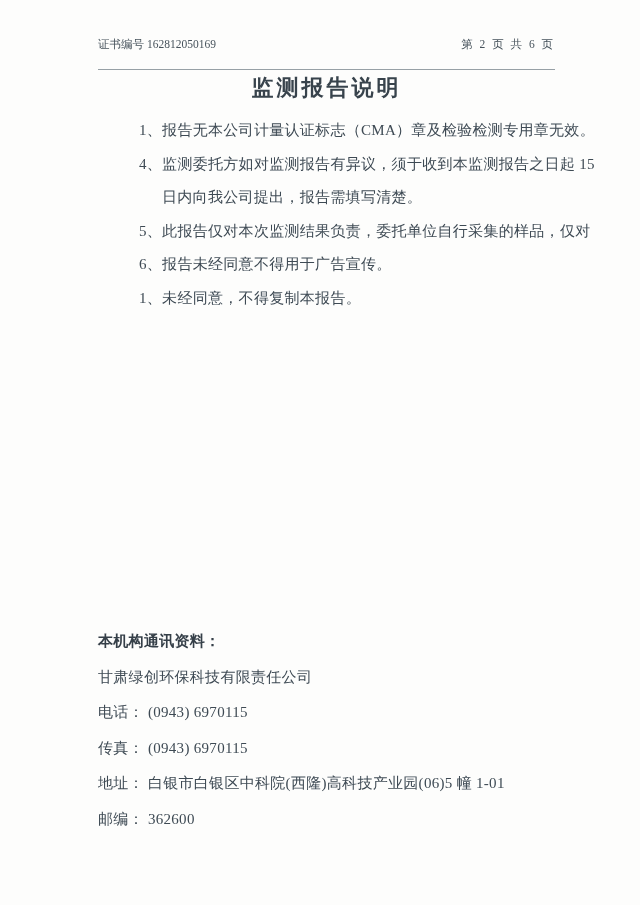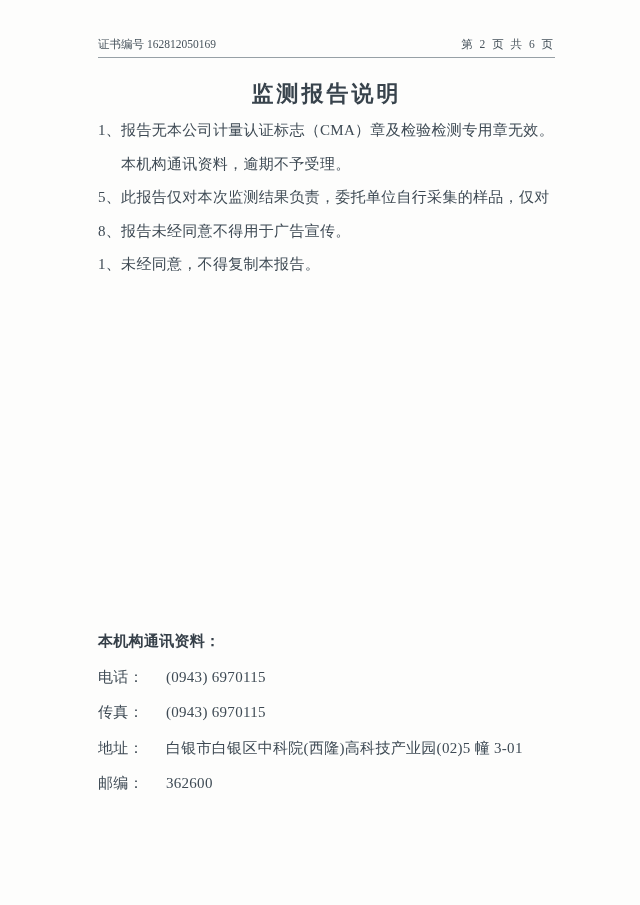--- a/index.html
+++ b/index.html
@@ -21,49 +21,50 @@
   .doc-header {
     position: absolute;
     left: 98px;
     right: 85px;
     top: 37px;
     display: flex;
     justify-content: space-between;
     align-items: baseline;
     font-size: 11.5px;
     color: #46525b;
-    padding-bottom: 5px;
+    padding-bottom: 17px;
     border-bottom: 1px solid #97a0a6;
   }
   .doc-header .page-ind { letter-spacing: 2px; }
   
   .doc-title {
     position: absolute;
     left: 98px;
     right: 85px;
     top: 70px;
-    margin: 9px;
+    margin: 3px;
     text-align: center;
     font-size: 22px;
     font-weight: bold;
     letter-spacing: 3px;
     color: #38434c;
   }
   
   .notice-list {
     position: absolute;
     left: 98px;
     right: 80px;
     top: 114px;
     font-size: 15px;
     letter-spacing: 0.3px;
   }
   .notice-list .line {
     line-height: 33.6px;
     white-space: nowrap;
+    margin-left: 41px;
   }
   .notice-list .line.cont {
     padding-left: 23px;
   }
   
   .contact {
     position: absolute;
     left: 98px;
     right: 76px;
     top: 624px;
@@ -71,51 +72,53 @@
     letter-spacing: 0.3px;
   }
   .contact .cline {
     line-height: 35.5px;
     white-space: nowrap;
   }
   .contact .cline.heading {
     font-weight: bold;
     color: #353f48;
   }
-  .contact .val { margin-left: 22px; }
+  .contact .val { margin-left: 4px; }
 </style>
 </head>
 <body>
 
 <div class="page">
 
   <div class="doc-header">
     <span>证书编号 162812050169</span>
     <span class="page-ind">第 2 页 共 6 页</span>
   </div>
 
   <h1 class="doc-title">监测报告说明</h1>
 
   <div class="notice-list">
     <div class="line">1、报告无本公司计量认证标志（CMA）章及检验检测专用章无效。</div>
-    <div class="line cont">本机构通讯资料，逾期不予受理。</div>
+    <div class="line">4、监测委托方如对监测报告有异议，须于收到本监测报告之日起 15</div>
+    <div class="line cont">日内向我公司提出，报告需填写清楚。</div>
     <div class="line">5、此报告仅对本次监测结果负责，委托单位自行采集的样品，仅对</div>
-    <div class="line">8、报告未经同意不得用于广告宣传。</div>
+    <div class="line">6、报告未经同意不得用于广告宣传。</div>
     <div class="line">1、未经同意，不得复制本报告。</div>
   </div>
 
   <div class="contact">
     <div class="cline heading">本机构通讯资料：</div>
+    <div class="cline">甘肃绿创环保科技有限责任公司</div>
     <div class="cline">
       <span>电话：</span><span class="val">(0943) 6970115</span>
     </div>
     <div class="cline">
       <span>传真：</span><span class="val">(0943) 6970115</span>
     </div>
     <div class="cline">
-      <span>地址：</span><span class="val">白银市白银区中科院(西隆)高科技产业园(02)5 幢 3-01</span>
+      <span>地址：</span><span class="val">白银市白银区中科院(西隆)高科技产业园(06)5 幢 1-01</span>
     </div>
     <div class="cline">
       <span>邮编：</span><span class="val">362600</span>
     </div>
   </div>
 
 </div>
 
 </body></html>

